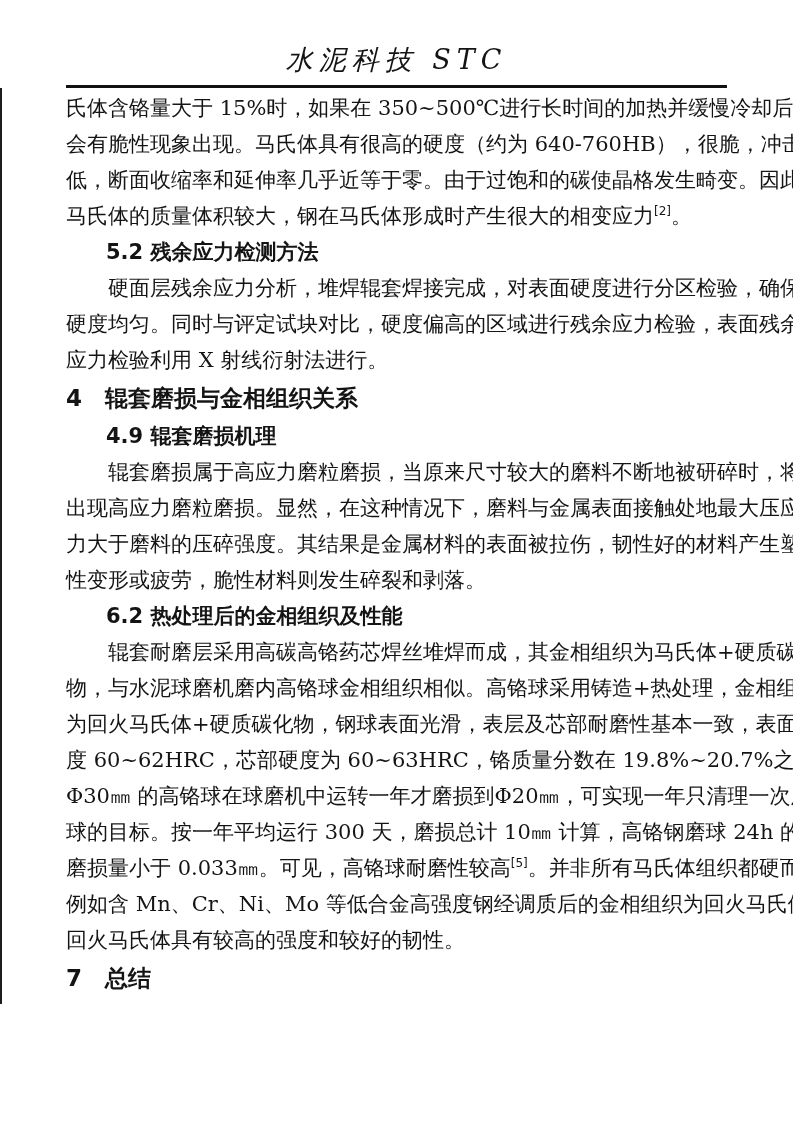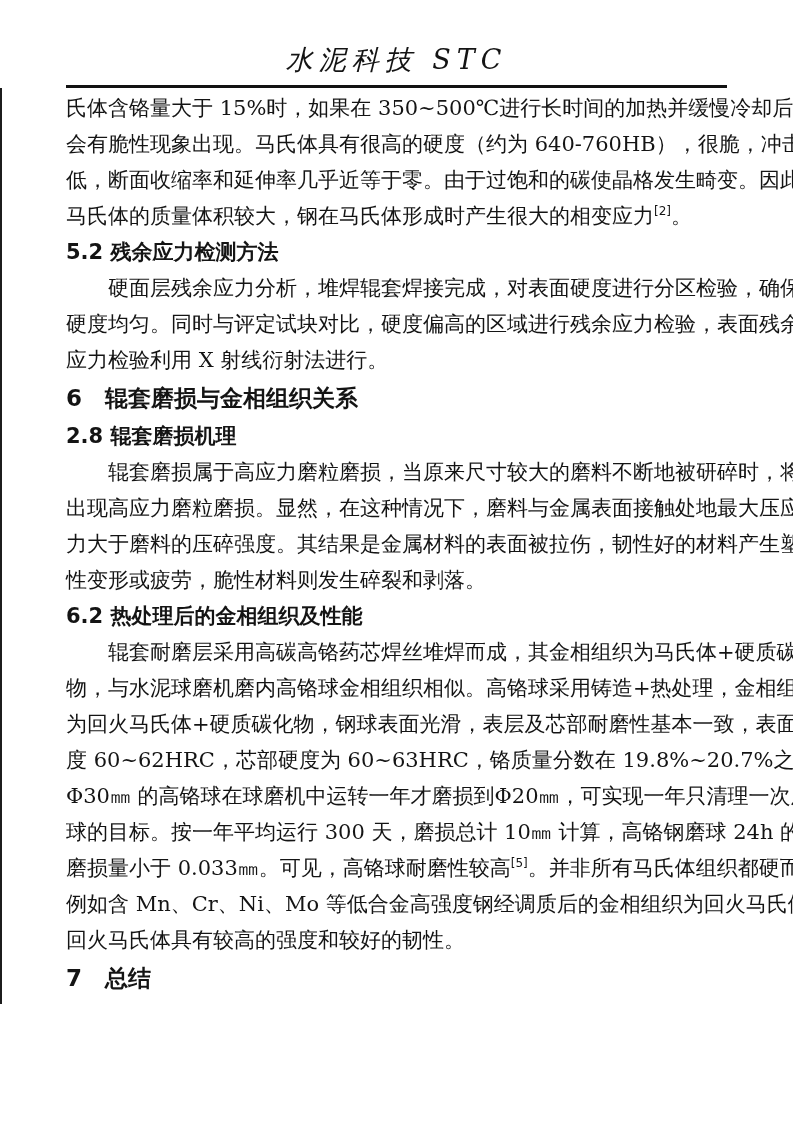--- a/index.html
+++ b/index.html
@@ -35,21 +35,21 @@
     font-size:21px;line-height:36px;height:36px;
     text-align:justify;text-align-last:justify;
     text-justify:inter-character;
     white-space:nowrap;
     overflow:visible;
   }
   .line.last{text-align-last:left;}
   .line.indent{text-indent:42px;}
   .h2{
     font-family:"DejaVu Sans","Liberation Sans",sans-serif;
-    font-weight:bold;font-size:21px;line-height:36px;height:36px;
+    font-weight:bold;font-size:21px;line-height:36px;height:36px;margin-left:40px;
   }
   .h1{
     font-family:"DejaVu Sans","Liberation Sans",sans-serif;
     font-weight:bold;font-size:23px;line-height:40px;height:40px;
   }
   sup{
     font-family:"DejaVu Sans","Liberation Sans",sans-serif;
     font-size:12px;line-height:0;vertical-align:super;
   }
   .footer-rule{
@@ -82,22 +82,22 @@
 
   <div class="content">
       <div class="line">氏体含铬量大于 15%时，如果在 350~500℃进行长时间的加热并缓慢冷却后，也</div>
       <div class="line">会有脆性现象出现。马氏体具有很高的硬度（约为 640-760HB），很脆，冲击韧性</div>
       <div class="line">低，断面收缩率和延伸率几乎近等于零。由于过饱和的碳使晶格发生畸变。因此，</div>
       <div class="line last">马氏体的质量体积较大，钢在马氏体形成时产生很大的相变应力<sup>[2]</sup>。</div>
       <div class="h2">5.2 残余应力检测方法</div>
       <div class="line indent">硬面层残余应力分析，堆焊辊套焊接完成，对表面硬度进行分区检验，确保</div>
       <div class="line">硬度均匀。同时与评定试块对比，硬度偏高的区域进行残余应力检验，表面残余</div>
       <div class="line last">应力检验利用 X 射线衍射法进行。</div>
-      <div class="h1">6　辊套磨损与金相组织关系</div>
-      <div class="h2">2.8 辊套磨损机理</div>
+      <div class="h1">4　辊套磨损与金相组织关系</div>
+      <div class="h2">4.9 辊套磨损机理</div>
       <div class="line indent">辊套磨损属于高应力磨粒磨损，当原来尺寸较大的磨料不断地被研碎时，将</div>
       <div class="line">出现高应力磨粒磨损。显然，在这种情况下，磨料与金属表面接触处地最大压应</div>
       <div class="line">力大于磨料的压碎强度。其结果是金属材料的表面被拉伤，韧性好的材料产生塑</div>
       <div class="line last">性变形或疲劳，脆性材料则发生碎裂和剥落。</div>
       <div class="h2">6.2 热处理后的金相组织及性能</div>
       <div class="line indent">辊套耐磨层采用高碳高铬药芯焊丝堆焊而成，其金相组织为马氏体+硬质碳化</div>
       <div class="line">物，与水泥球磨机磨内高铬球金相组织相似。高铬球采用铸造+热处理，金相组织</div>
       <div class="line">为回火马氏体+硬质碳化物，钢球表面光滑，表层及芯部耐磨性基本一致，表面硬</div>
       <div class="line">度 60~62HRC，芯部硬度为 60~63HRC，铬质量分数在 19.8%~20.7%之间。以直径为</div>
       <div class="line">Φ30㎜ 的高铬球在球磨机中运转一年才磨损到Φ20㎜，可实现一年只清理一次废</div>

